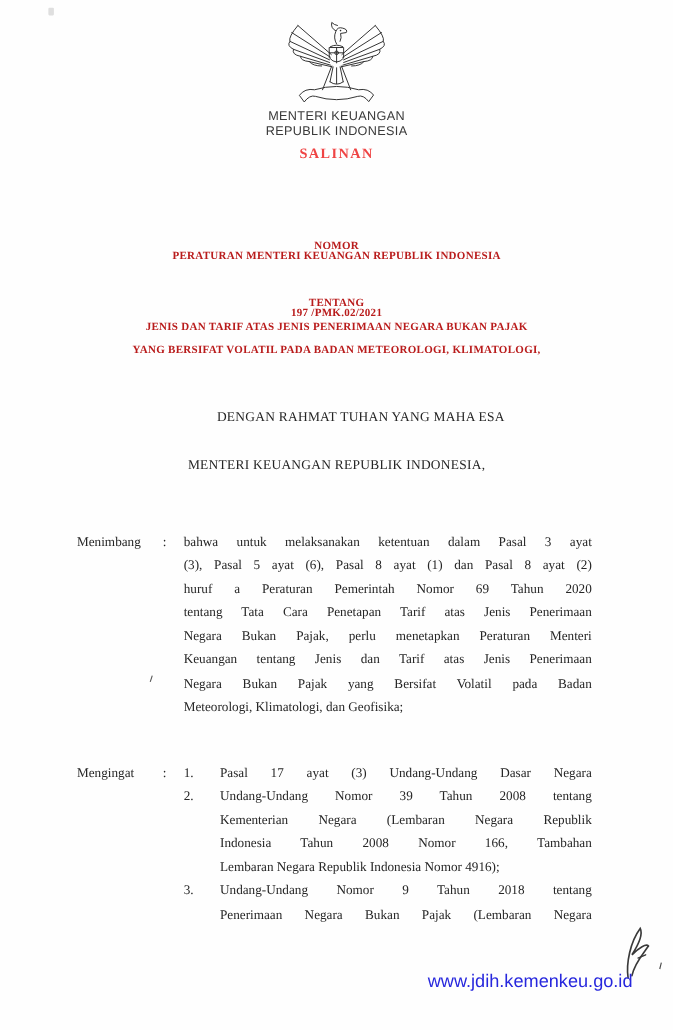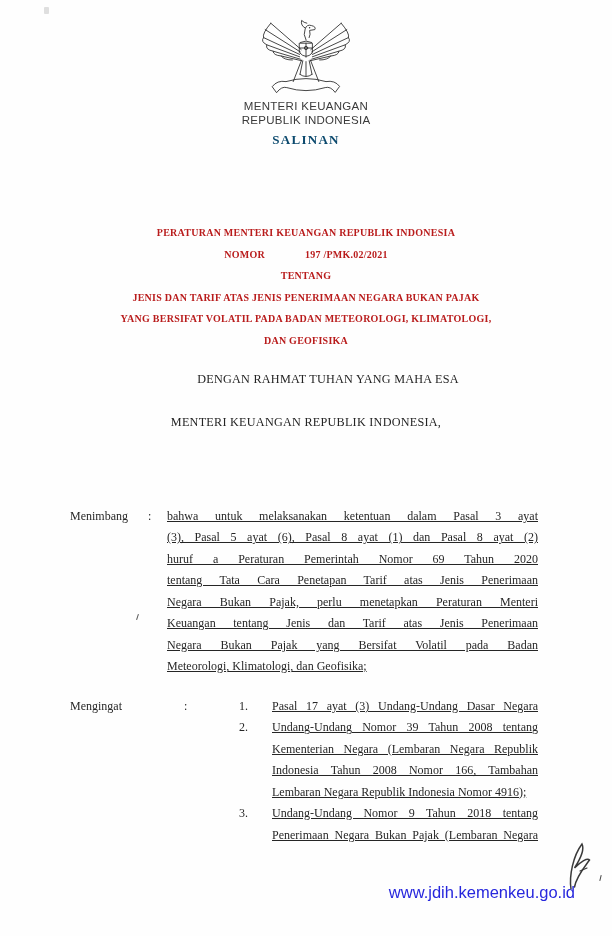--- a/index.html
+++ b/index.html
@@ -24,40 +24,40 @@
     font-size: 11.5px;
     line-height: 13.5px;
     letter-spacing: 0.3px;
     color: #3a3a3a;
   }
   .salinan {
     top: 132px;
     font-weight: bold;
     font-size: 13px;
     letter-spacing: 1.3px;
-    color: #0c4a6e;
+    color: #ef4444;
   }
 
   
   .title-block { top: 222px; font-size: 10px; line-height: 21.5px; letter-spacing: 0.25px; color: #b91c1c; font-weight: bold; }
   .title-block .row { height: 21.5px; }
-  .nomor-row { display: flex; justify-content: center; gap: 40px; }
+  .nomor-row { display: flex; justify-content: center; gap: 40px; flex-direction: column; }
 
   .invocation { top: 372px; font-size: 12.2px; letter-spacing: 0.25px; margin-left: 22px; }
   .issuer { top: 415px; font-size: 12.2px; letter-spacing: 0.25px; }
 
   
-  .clause { left: 70px; width: 468px; display: flex; font-size: 12px; line-height: 21.45px; color: #262626; margin-top: 24px; }
+  .clause { left: 70px; width: 468px; display: flex; font-size: 12px; line-height: 21.45px; color: #262626; }
   .clause .label { width: 78px; flex: 0 0 78px; }
   .clause .sep { width: 19px; flex: 0 0 19px; }
   .clause .content { flex: 1 1 auto; min-width: 0; }
   .considering-block { top: 482px; }
-  .remembering-block { top: 672px; gap: 36px; }
-
-  .line { text-align: justify; text-decoration: underline; }
+  .remembering-block { top: 692px; }
+
+  .line { text-align: justify; }
   .jl { text-align-last: justify; }
 
   .hang-item { display: flex; }
   .hang-item .num { width: 33px; flex: 0 0 33px; }
   .hang-item .itxt { flex: 1 1 auto; min-width: 0; }
 
   
   .footer-url {
     top: 883px;
     right: 37px;
@@ -131,21 +131,20 @@
 
   <div class="abs centered title-block">
     <div class="row">PERATURAN MENTERI KEUANGAN REPUBLIK INDONESIA</div>
     <div class="row nomor-row">
       <span>NOMOR</span>
       <span>197 /PMK.02/2021</span>
     </div>
     <div class="row">TENTANG</div>
     <div class="row">JENIS DAN TARIF ATAS JENIS PENERIMAAN NEGARA BUKAN PAJAK</div>
     <div class="row">YANG BERSIFAT VOLATIL PADA BADAN METEOROLOGI, KLIMATOLOGI,</div>
-    <div class="row">DAN GEOFISIKA</div>
   </div>
 
   <div class="abs centered invocation">DENGAN RAHMAT TUHAN YANG MAHA ESA</div>
 
   <div class="abs centered issuer">MENTERI KEUANGAN REPUBLIK INDONESIA,</div>
 
   <div class="abs clause considering-block">
     <div class="label">Menimbang</div>
     <div class="sep">:</div>
     <div class="content">

